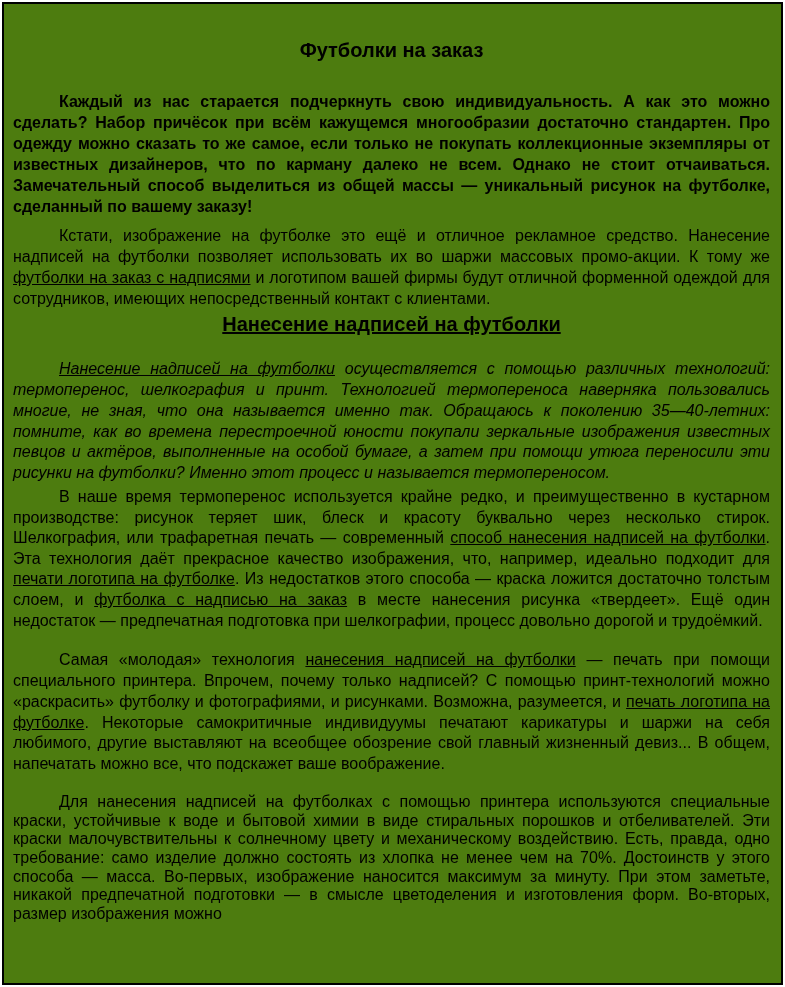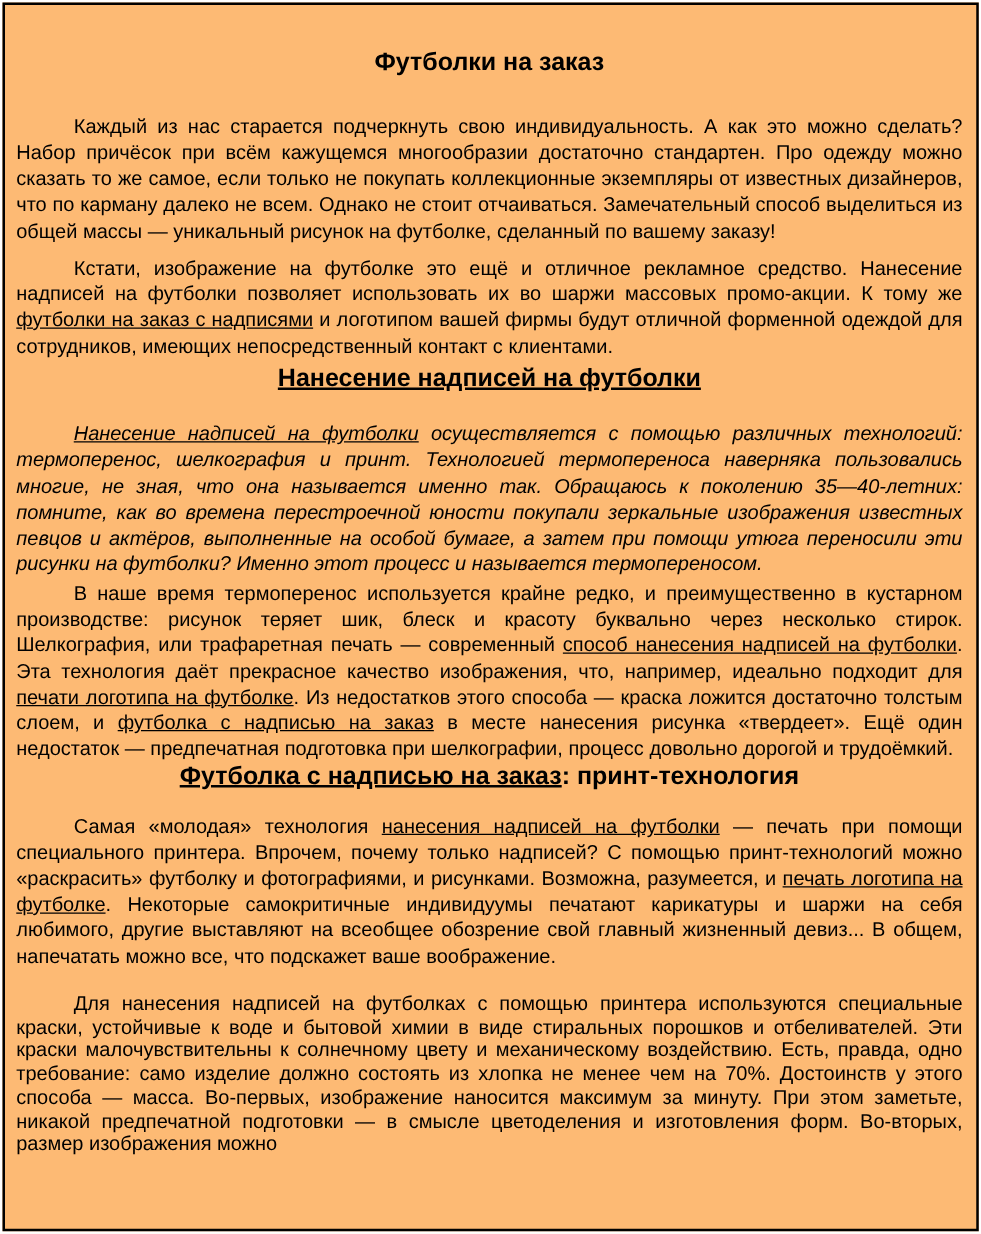--- a/index.html
+++ b/index.html
@@ -13,21 +13,21 @@
   .page {
     position: absolute;
     left: 2px;
     top: 2px;
     width: 781px;
     height: 983px;
     box-sizing: border-box;
     border: 2px solid #000000;
     padding: 34px 11px 0 9px;
     overflow: hidden;
-    background: #fdba74;
+    background: #4d7c0f;
     color: #000000;
     font-family: "Liberation Sans", "DejaVu Sans", sans-serif;
     font-size: 16px;
   }
   .doc-title {
     text-align: center;
     font-weight: bold;
     font-size: 20px;
     line-height: 24px;
     margin: 0;
@@ -40,21 +40,21 @@
     margin: 0;
   }
   .heading .u { text-decoration: underline; }
   .para {
     margin: 0;
     text-align: justify;
     text-indent: 46px;
     line-height: 20.8px;
   }
   .para .u { text-decoration: underline; margin-top: 24px; }
-  .bold { font-weight: normal; }
+  .bold { font-weight: bold; }
   
   .p1 { margin-top: 30px; line-height: 20.9px; }
   .p2 { margin-top: 9px;  line-height: 20.7px; }
   .h2 { margin-top: 4px; }
   .p3 { margin-top: 23px; font-style: italic; }
   .p4 { margin-top: 3px;  line-height: 20.6px; }
   .h3 { margin-top: 0px; }
   .p5 { margin-top: 19px; }
   .p6 { margin-top: 18px;  line-height: 18.7px; }
 </style>
@@ -68,19 +68,18 @@
   <p class="para bold p1"><span>Каждый из нас старается подчеркнуть свою индивидуальность. А как это можно сделать? Набор причёсок при всём кажущемся многообразии достаточно стандартен. Про одежду можно сказать то же самое, если только не покупать коллекционные экземпляры от известных дизайнеров, что по карману далеко не всем. Однако не стоит отчаиваться. Замечательный способ выделиться из общей массы — уникальный рисунок на футболке, сделанный по вашему заказу!</span></p>
 
   <p class="para p2"><span>Кстати, изображение на футболке это ещё и отличное рекламное средство. Нанесение надписей на футболки позволяет использовать их во шаржи массовых промо-акции. К тому же </span><span class="u">футболки на заказ с надписями</span><span> и логотипом вашей фирмы будут отличной форменной одеждой для сотрудников, имеющих непосредственный контакт с клиентами.</span></p>
 
   <div class="heading h2"><span class="u">Нанесение надписей на футболки</span></div>
 
   <p class="para p3"><span class="u">Нанесение надписей на футболки</span><span> осуществляется с помощью различных технологий: термоперенос, шелкография и принт. Технологией термопереноса наверняка пользовались многие, не зная, что она называется именно так. Обращаюсь к поколению 35—40-летних: помните, как во времена перестроечной юности покупали зеркальные изображения известных певцов и актёров, выполненные на особой бумаге, а затем при помощи утюга переносили эти рисунки на футболки? Именно этот процесс и называется термопереносом.</span></p>
 
   <p class="para p4"><span>В наше время термоперенос используется крайне редко, и преимущественно в кустарном производстве: рисунок теряет шик, блеск и красоту буквально через несколько стирок. Шелкография, или трафаретная печать — современный </span><span class="u">способ нанесения надписей на футболки</span><span>. Эта технология даёт прекрасное качество изображения, что, например, идеально подходит для </span><span class="u">печати логотипа на футболке</span><span>. Из недостатков этого способа — краска ложится достаточно толстым слоем, и </span><span class="u">футболка с надписью на заказ</span><span> в месте нанесения рисунка «твердеет». Ещё один недостаток — предпечатная подготовка при шелкографии, процесс довольно дорогой и трудоёмкий.</span></p>
 
-  <div class="heading h3"><span class="u">Футболка с надписью на заказ</span><span>: принт-технология</span></div>
 
   <p class="para p5"><span>Самая «молодая» технология </span><span class="u">нанесения надписей на футболки</span><span> — печать при помощи специального принтера. Впрочем, почему только надписей? С помощью принт-технологий можно «раскрасить» футболку и фотографиями, и рисунками. Возможна, разумеется, и </span><span class="u">печать логотипа на футболке</span><span>. Некоторые самокритичные индивидуумы печатают карикатуры и шаржи на себя любимого, другие выставляют на всеобщее обозрение свой главный жизненный девиз... В общем, напечатать можно все, что подскажет ваше воображение.</span></p>
 
   <p class="para p6"><span>Для нанесения надписей на футболках с помощью принтера используются специальные краски, устойчивые к воде и бытовой химии в виде стиральных порошков и отбеливателей. Эти краски малочувствительны к солнечному цвету и механическому воздействию. Есть, правда, одно требование: само изделие должно состоять из хлопка не менее чем на 70%. Достоинств у этого способа — масса. Во-первых, изображение наносится максимум за минуту. При этом заметьте, никакой предпечатной подготовки — в смысле цветоделения и изготовления форм. Во-вторых, размер изображения можно</span></p>
 
 </div>
 
 </body></html>

